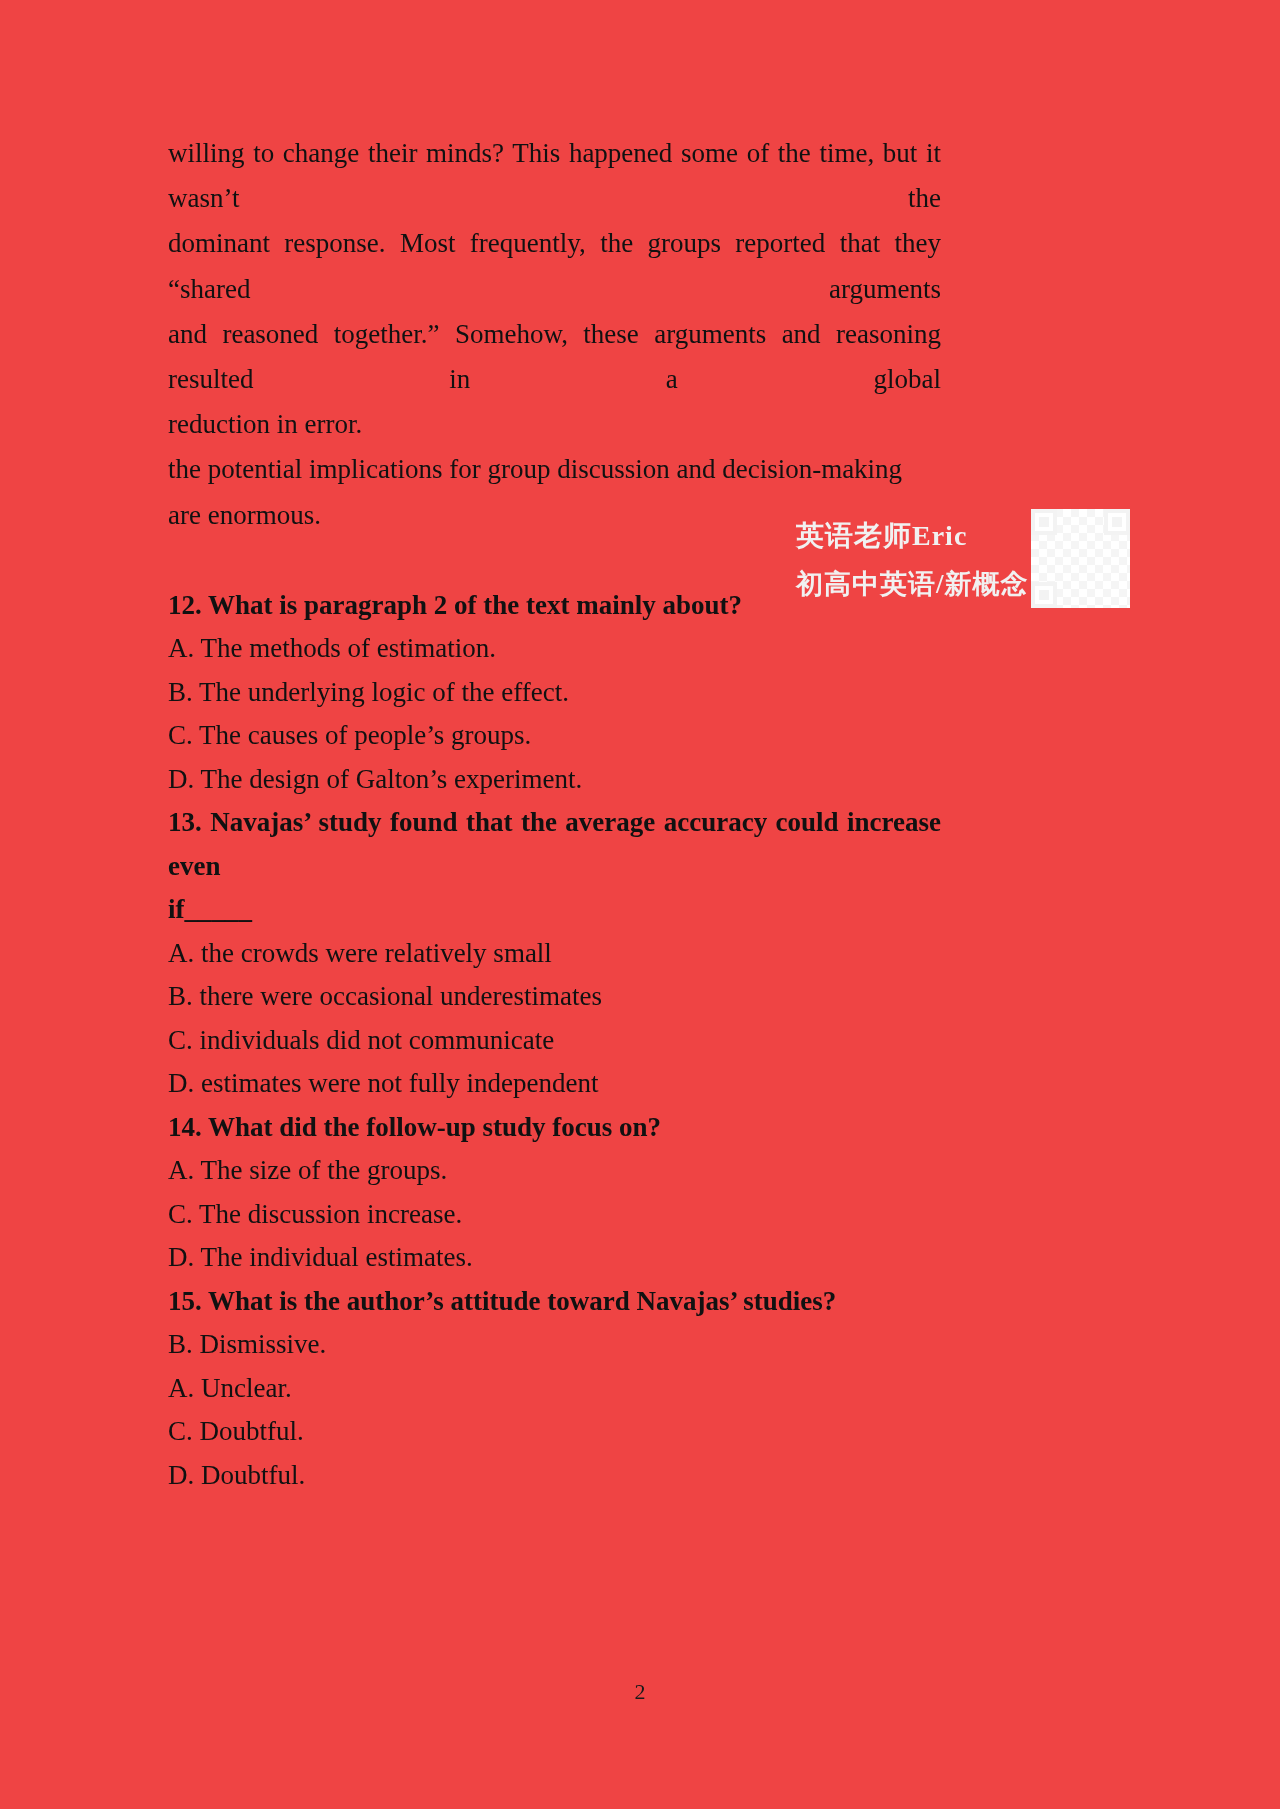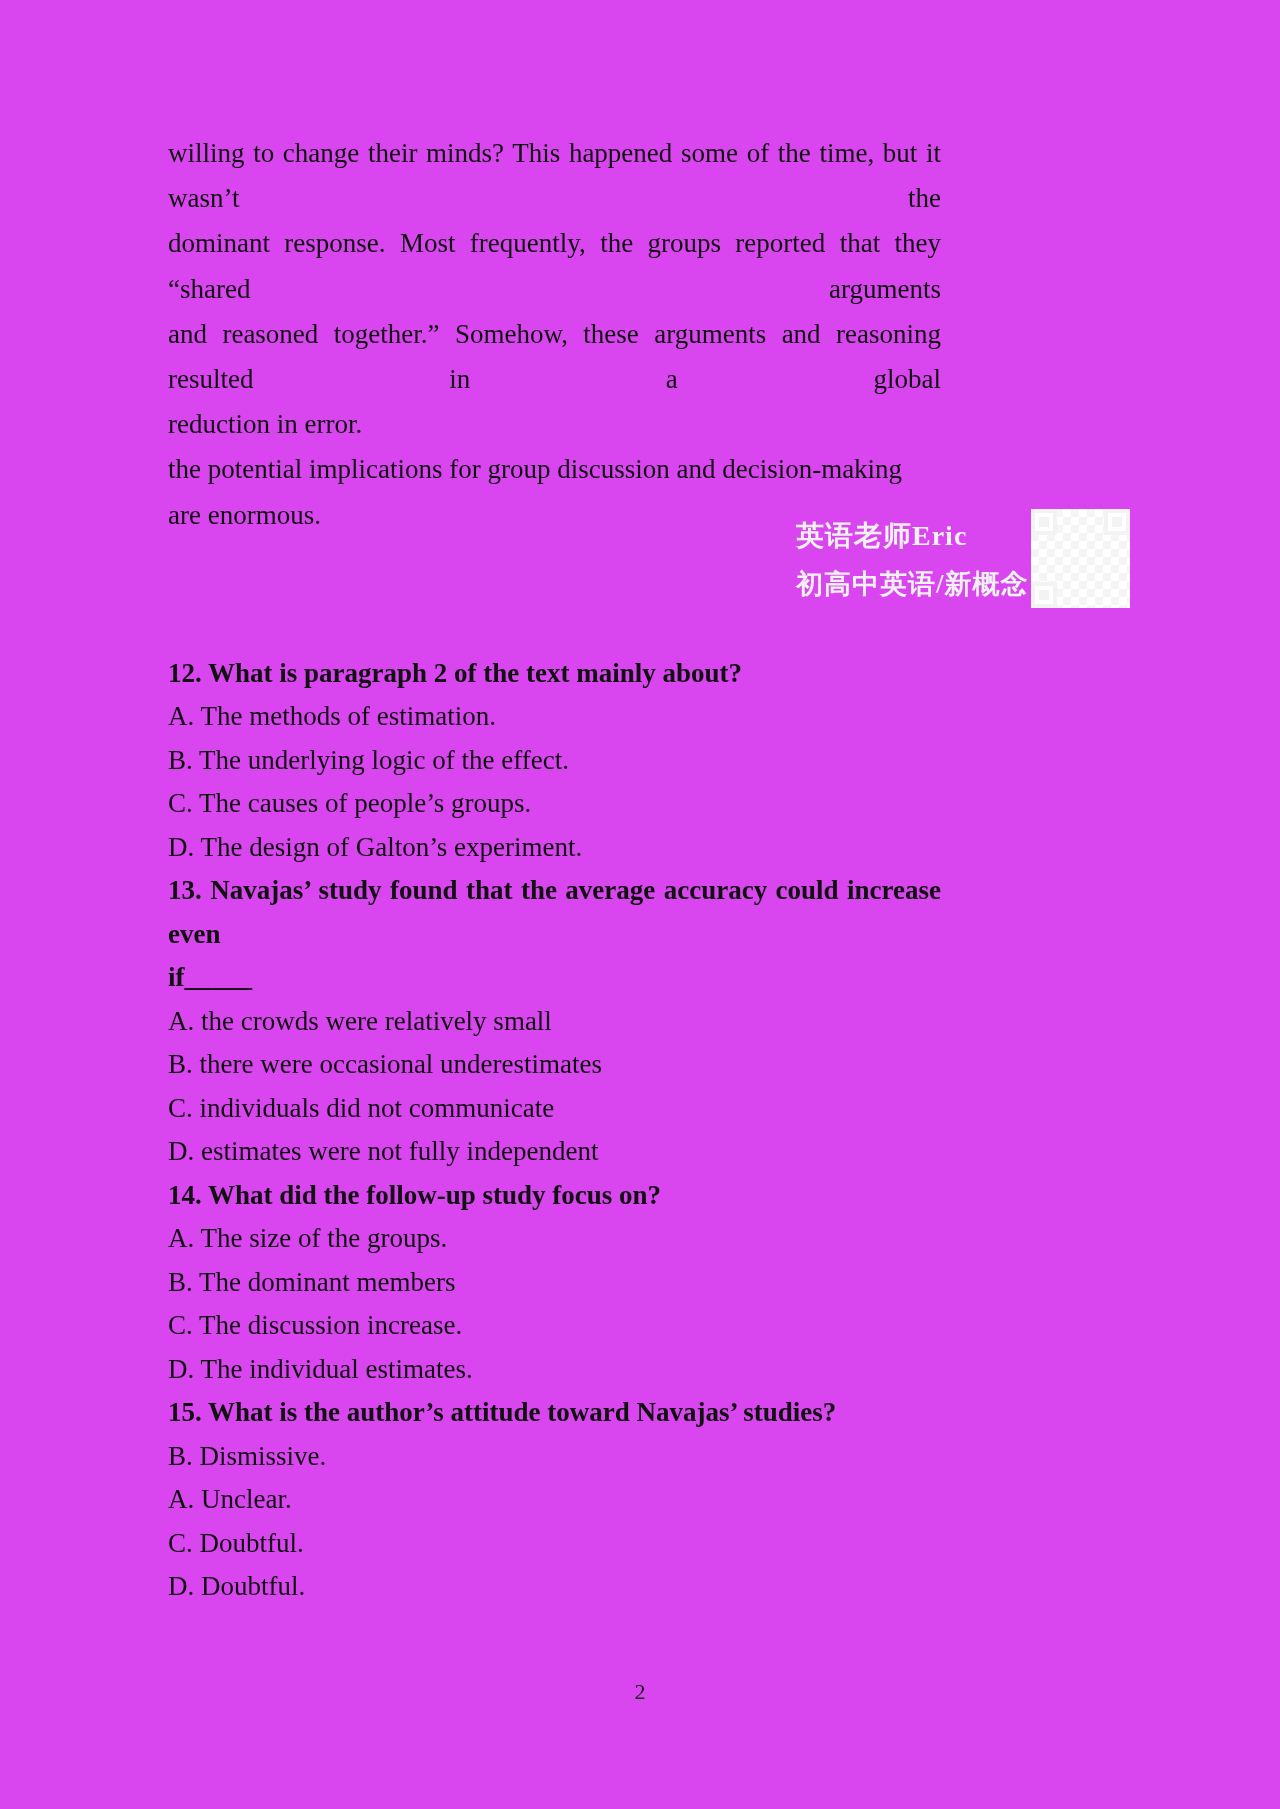--- a/index.html
+++ b/index.html
@@ -1,41 +1,41 @@
 <!DOCTYPE html>
 <html><head>
 <meta charset="utf-8">
 <style>
   html, body { margin: 0; padding: 0; background: #ffffff; }
   .page {
     position: relative;
     width: 1280px;
     height: 1809px;
-    background: #d946ef;
+    background: #ef4444;
     font-family: "Liberation Serif", serif;
     color: #111111;
     overflow: hidden;
   }
   .content {
     position: absolute;
     left: 168px;
     top: 131px;
     width: 773px;
   }
   .passage-line {
     font-size: 27px;
     line-height: 45.2px;
     white-space: normal;
   }
   .stretch {
     text-align: justify;
     text-align-last: justify;
   }
   .indent { padding-left: 43px; }
-  .questions { margin-top: 114px; }
+  .questions { margin-top: 46px; }
   .qline {
     font-size: 27px;
     line-height: 43.5px;
   }
   .stem { font-weight: bold; }
   .option { font-weight: normal; }
   
   .wm-line {
     position: absolute;
     color: #f1f1f1;
@@ -118,21 +118,20 @@
         <div class="qline stem">if_____</div>
         <div class="qline option">A. the crowds were relatively small</div>
         <div class="qline option">B. there were occasional underestimates</div>
         <div class="qline option">C. individuals did not communicate</div>
         <div class="qline option">D. estimates were not fully independent</div>
       </div>
 
       <div>
         <div class="qline stem">14. What did the follow-up study focus on?</div>
         <div class="qline option">A. The size of the groups.</div>
-        <div class="qline option">B. The dominant members</div>
         <div class="qline option">C. The discussion increase.</div>
         <div class="qline option">D. The individual estimates.</div>
       </div>
 
       <div>
         <div class="qline stem">15. What is the author’s attitude toward Navajas’ studies?</div>
         <div class="qline option">B. Dismissive.</div>
         <div class="qline option">A. Unclear.</div>
         <div class="qline option">C. Doubtful.</div>
         <div class="qline option">D. Doubtful.</div>

